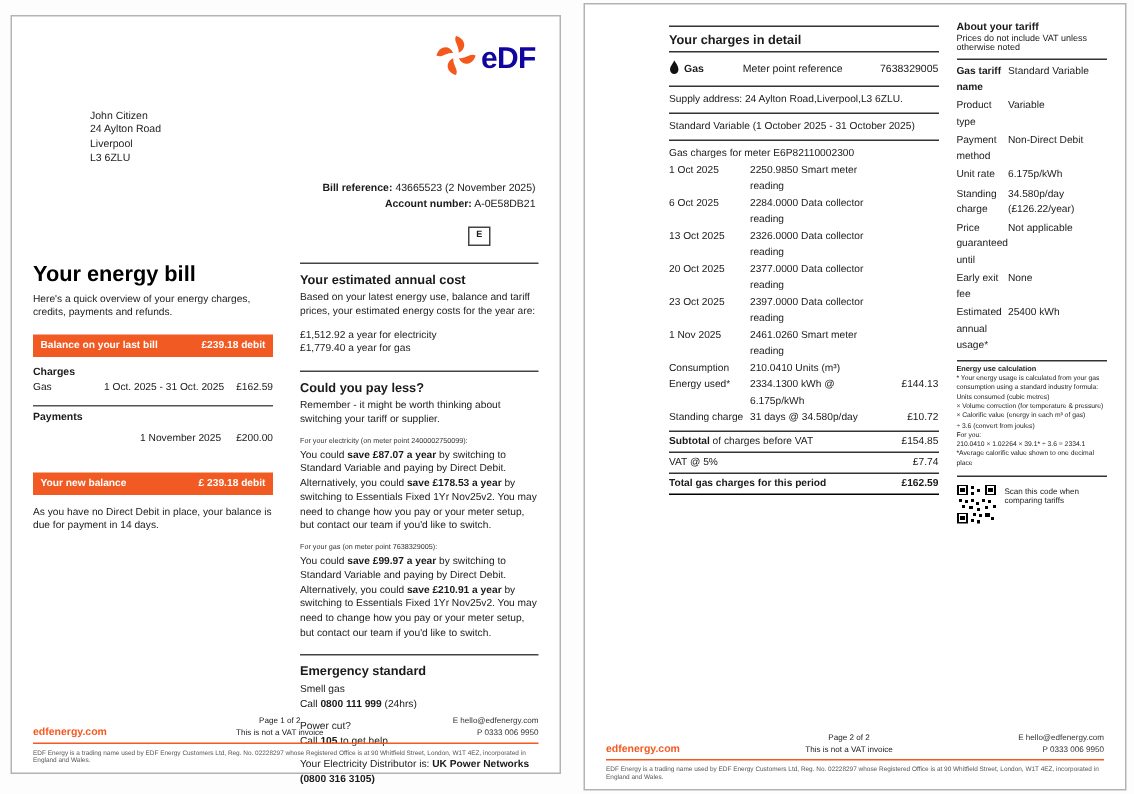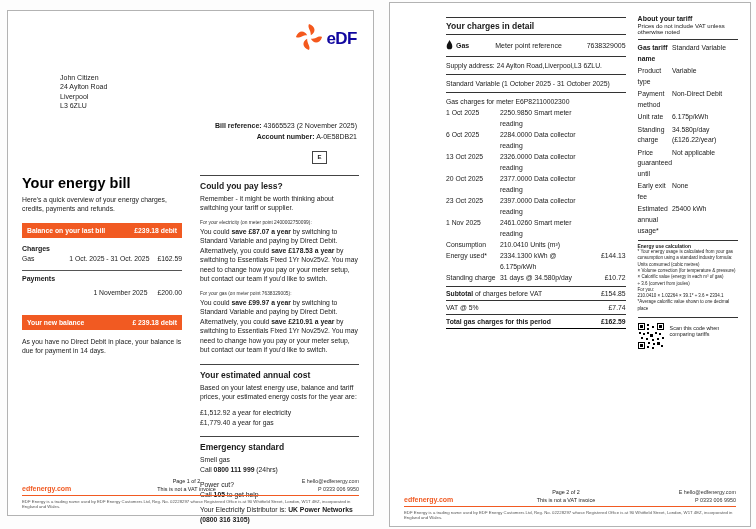--- a/index.html
+++ b/index.html
@@ -4,21 +4,21 @@
 <style>
   html,body{margin:0;padding:0;}
   body{width:756px;height:529px;background:#fdfdfd;position:relative;
        font-family:"Liberation Sans","DejaVu Sans",sans-serif;color:#1a1a1a;}
   .page{position:absolute;background:#fff;border:1px solid #b3b3b3;box-sizing:border-box;}
   #p1{left:7px;top:10px;width:367px;height:506px;padding:12px 14px;}
   #p2{left:389px;top:2px;width:362px;height:525px;padding:10px 12px;}
 
   
   .logo{position:absolute;top:12px;right:16px;display:flex;align-items:center;gap:3px;}
-  .logo-text{font-size:17px;font-weight:bold;color:#10069f;letter-spacing:-0.5px;}
+  .logo-text{font-size:20px;font-weight:bold;color:#10069f;letter-spacing:-0.5px;}
 
   
   .address{margin:50px 0 0 38px;font-size:7px;line-height:1.35;color:#222;}
   .billref{position:absolute;top:110px;right:16px;text-align:right;font-size:7px;line-height:1.5;}
   .ebox{position:absolute;top:140px;right:46px;width:13px;height:11px;border:1px solid #444;
         font-size:6px;font-weight:bold;text-align:center;line-height:11px;}
 
   .cols{display:flex;gap:18px;margin-top:64px;}
   .col-l{width:160px;}
   .col-r{flex:1;}
@@ -138,35 +138,35 @@
       <div class="orange-bar">
         <span>Your new balance</span>
         <span>£ 239.18 debit</span>
       </div>
 
       <p class="body-txt">As you have no Direct Debit in place, your balance is due for payment in 14 days.</p>
     </div>
 
     <div class="col-r">
       <div class="rsec">
-        <h3>Could you pay less?</h3>
-        <p class="body-txt">Remember - it might be worth thinking about switching your tariff or supplier.</p>
-
-        <p class="meter-note">For your electricity (on meter point 2400002750099):</p>
-        <p class="saving-p"><span>You could </span><b>save £87.07 a year</b><span> by switching to Standard Variable and paying by Direct Debit. Alternatively, you could </span><b>save £178.53 a year</b><span> by switching to Essentials Fixed 1Yr Nov25v2. You may need to change how you pay or your meter setup, but contact our team if you'd like to switch.</span></p>
-
-        <p class="meter-note">For your gas (on meter point 7638329005):</p>
-        <p class="saving-p"><span>You could </span><b>save £99.97 a year</b><span> by switching to Standard Variable and paying by Direct Debit. Alternatively, you could </span><b>save £210.91 a year</b><span> by switching to Essentials Fixed 1Yr Nov25v2. You may need to change how you pay or your meter setup, but contact our team if you'd like to switch.</span></p>
-      </div>
-
-      <div class="rsec">
         <h3>Your estimated annual cost</h3>
         <p class="body-txt">Based on your latest energy use, balance and tariff prices, your estimated energy costs for the year are:</p>
         <p class="body-txt" style="margin-top:6px;">£1,512.92 a year for electricity</p>
         <p class="body-txt">£1,779.40 a year for gas</p>
+      </div>
+
+      <div class="rsec">
+        <h3>Could you pay less?</h3>
+        <p class="body-txt">Remember - it might be worth thinking about switching your tariff or supplier.</p>
+
+        <p class="meter-note">For your electricity (on meter point 2400002750099):</p>
+        <p class="saving-p"><span>You could </span><b>save £87.07 a year</b><span> by switching to Standard Variable and paying by Direct Debit. Alternatively, you could </span><b>save £178.53 a year</b><span> by switching to Essentials Fixed 1Yr Nov25v2. You may need to change how you pay or your meter setup, but contact our team if you'd like to switch.</span></p>
+
+        <p class="meter-note">For your gas (on meter point 7638329005):</p>
+        <p class="saving-p"><span>You could </span><b>save £99.97 a year</b><span> by switching to Standard Variable and paying by Direct Debit. Alternatively, you could </span><b>save £210.91 a year</b><span> by switching to Essentials Fixed 1Yr Nov25v2. You may need to change how you pay or your meter setup, but contact our team if you'd like to switch.</span></p>
       </div>
 
       <div class="rsec">
         <h3>Emergency standard</h3>
         <p class="em-line"><span>Smell gas</span><br><span>Call </span><b>0800 111 999</b><span> (24hrs)</span></p>
         <p class="em-line"><span>Power cut?</span><br><span>Call </span><b>105</b><span> to get help</span></p>
         <p class="em-line"><span>Your Electricity Distributor is: </span><b>UK Power Networks (0800 316 3105)</b></p>
       </div>
     </div>
   </div>

